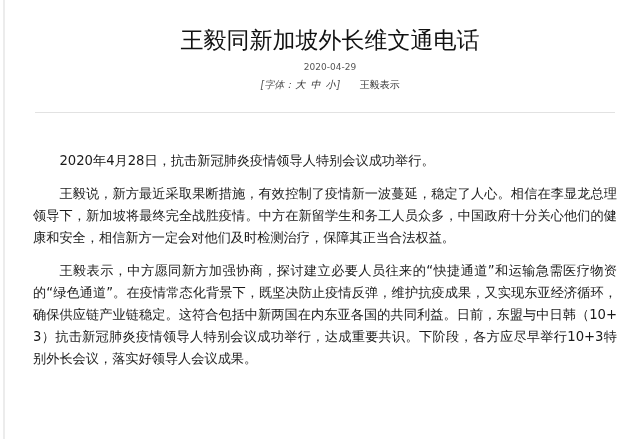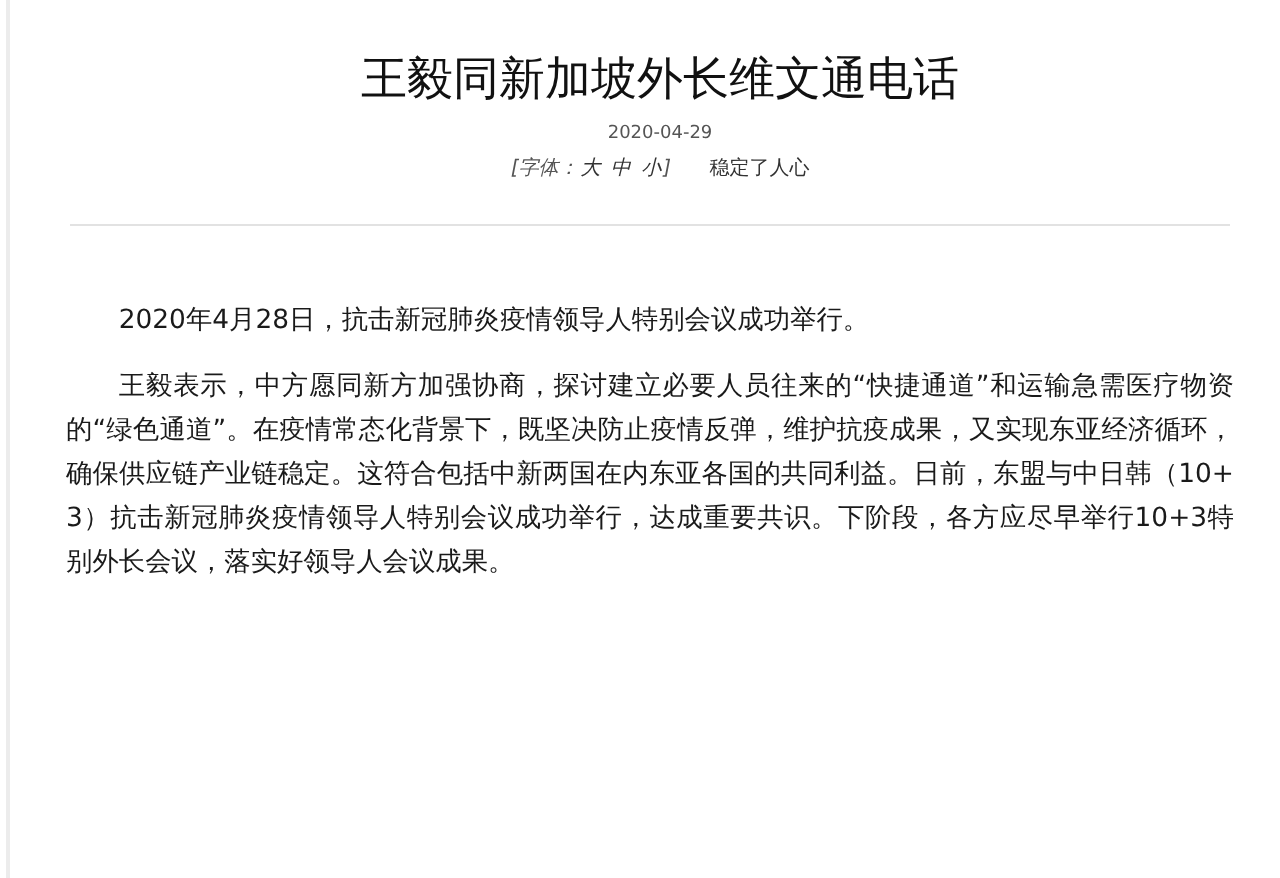--- a/index.html
+++ b/index.html
@@ -100,21 +100,22 @@
 <div class="left-strip"></div>
 
 <h1 class="article-title">王毅同新加坡外长维文通电话</h1>
 
 <div class="article-date">2020-04-29</div>
 
 <div class="article-tools">
   <span class="font-size-group">
     <span>[字体：</span><span class="sz">大</span> <span class="sz">中</span> <span class="sz">小</span><span>]</span>
   </span>
-  <span class="print-link">稳定了人心</span>
+  <span class="print-link">王毅表示</span>
 </div>
 
 <div class="divider"></div>
 
 <div class="article-body">
   <p>2020年4月28日，抗击新冠肺炎疫情领导人特别会议成功举行。</p>
+  <p>王毅说，新方最近采取果断措施，有效控制了疫情新一波蔓延，稳定了人心。相信在李显龙总理领导下，新加坡将最终完全战胜疫情。中方在新留学生和务工人员众多，中国政府十分关心他们的健康和安全，相信新方一定会对他们及时检测治疗，保障其正当合法权益。</p>
   <p>王毅表示，中方愿同新方加强协商，探讨建立必要人员往来的“快捷通道”和运输急需医疗物资的“绿色通道”。在疫情常态化背景下，既坚决防止疫情反弹，维护抗疫成果，又实现东亚经济循环，确保供应链产业链稳定。这符合包括中新两国在内东亚各国的共同利益。日前，东盟与中日韩（10+3）抗击新冠肺炎疫情领导人特别会议成功举行，达成重要共识。下阶段，各方应尽早举行10+3特别外长会议，落实好领导人会议成果。</p>
 </div>
 
 </body></html>

